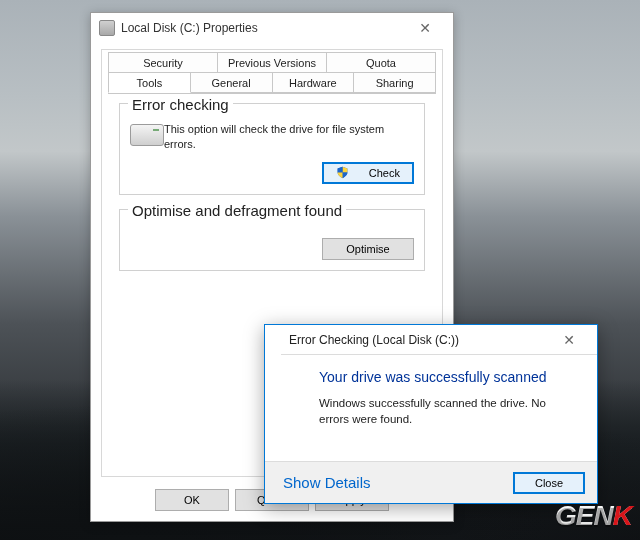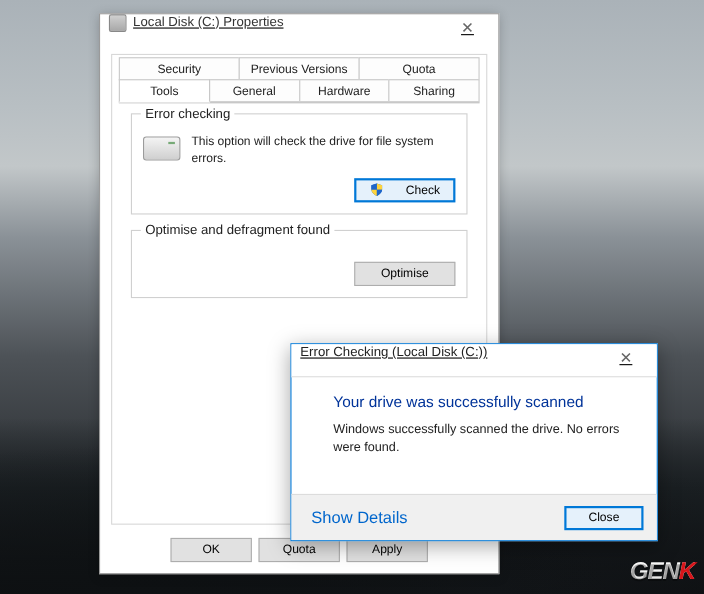--- a/index.html
+++ b/index.html
@@ -13,63 +13,63 @@
   content:""; position:absolute; left:0; right:0; bottom:0; height:160px;
   background:
     radial-gradient(ellipse at 20% 100%, #0e1113 0%, transparent 60%),
     radial-gradient(ellipse at 70% 100%, #121518 0%, transparent 55%),
     linear-gradient(to bottom, transparent 0%, #1a1f22 40%, #0c0e10 100%);
 }
 .window {
   position: absolute; left: 90px; top: 12px; width: 364px; height: 510px;
   background: #ffffff; border: 1px solid #9a9a9a; box-shadow: 0 2px 10px rgba(0,0,0,.25);
 }
-.titlebar { height: 30px; display:flex; padding: 0 8px; text-decoration: underline; }
+.titlebar { height: 30px; display:flex; align-items:center; padding: 0 8px; }
 .titlebar .ticon { width:16px; height:16px; margin-right:6px; background:linear-gradient(#d0d0d0,#a8a8a8); border:1px solid #888; border-radius:2px; }
 .titlebar .title { font-size:12px; color:#333; flex:1; }
 .titlebar .close { width:40px; height:24px; display:flex; align-items:center; justify-content:center; font-size:14px; color:#666; }
 .inner { position:absolute; left:10px; right:10px; top:36px; bottom:44px; border:1px solid #d8d8d8; background:#fff; }
 .tabs { position:relative; height:44px; }
 .tab-row { position:absolute; left:6px; right:6px; display:flex; }
 .tab-row.row1 { top:2px; }
 .tab-row.row2 { top:22px; }
 .tab { flex:1; height:21px; border:1px solid #c8c8c8; background:#fdfdfd; font-size:11px; display:flex; align-items:center; justify-content:center; color:#222; margin-left:-1px; }
 .tab:first-child { margin-left:0;text-align:right; }
 .tab.active { background:#fff; border-bottom:1px solid #fff; position:relative; z-index:2; }
 .tab-body { position:absolute; left:6px; right:6px; top:42px; bottom:6px; border:1px solid #c8c8c8; border-top:1px solid #c8c8c8; background:#fff; }
 .group { margin:10px 10px 14px 10px; border:1px solid #d0d0d0; padding:18px 10px 10px 10px; position:relative; }
-.group .legend { position:absolute; top:-8px; left:8px; background:#fff; padding:0 4px; font-size:12px; color:#222; }
-.group .row { display:flex; align-items:flex-start; gap:10px; }
+.group .legend { position:absolute; top:-8px; left:8px; background:#fff; padding:0 4px; font-size:15px; color:#222; }
+.group .row { display:flex; align-items:flex-start; }
 .group .desc { font-size:11px; color:#222; line-height:1.35; }
 .drive-ico { width:34px; height:22px; background:linear-gradient(#f4f4f4,#cfcfcf); border:1px solid #9b9b9b; border-radius:3px; position:relative; flex-shrink:0; margin-top:2px; }
 .drive-ico::after { content:""; position:absolute; right:4px; top:4px; width:6px; height:2px; background:#7a7; }
 .defrag-ico { width:34px; height:30px; flex-shrink:0; display:grid; grid-template-columns:1fr 1fr; grid-template-rows:1fr 1fr; gap:2px; transform:skewY(-6deg); }
 .defrag-ico span:nth-child(1){background:#e23;} .defrag-ico span:nth-child(2){background:#3a6edb;}
 .defrag-ico span:nth-child(3){background:#2fae4c;} .defrag-ico span:nth-child(4){background:#f4c20d;}
 .btn { height:22px; min-width:92px; border:1px solid #adadad; background:#e1e1e1; font-size:11px; display:inline-flex; align-items:center; justify-content:center; gap:20px; padding:0 12px; }
 .btn.primary { border:2px solid #0078d7; background:#e5f1fb; }
 .btn-row { display:flex; justify-content:flex-end; margin-top:10px; }
 .shield { width:13px; height:13px; }
 .shield path { }
 .bottom-btns { position:absolute; left:0; right:0; bottom:10px; display:flex; justify-content:center; gap:6px; }
 .bottom-btns .btn { min-width:74px; }
 
 .dialog {
-  position:absolute; left:264px; top:312px; width:334px; height:180px;
-  background:#fff; border:1px solid #0078d7; box-shadow:0 4px 18px rgba(0,0,0,.35);
+  position:absolute; left:264px; top:324px; width:334px; height:180px;
+  background:#fff; border:1px solid #0078d7; box-shadow:0 4px 18px rgba(0,0,0,.35);padding-left:16px;
 }
 .dialog .titlebar { background:#fff; border-bottom:1px solid #dcdcdc; }
 .dialog .body { padding:14px 18px 10px 18px;margin-left:20px; }
 .dialog .headline { color:#003399; font-size:14px; margin-bottom:10px; }
 .dialog .msg { font-size:11.5px; color:#222; line-height:1.4; }
 .dialog .footer { position:absolute; left:0; right:0; bottom:0; height:42px; border-top:1px solid #dcdcdc; background:#f0f0f0; display:flex; align-items:center; justify-content:flex-end; padding:0 12px; }
 .dialog .link { position:absolute; left:18px; bottom:12px; font-size:15px; color:#0066cc; }
 .dialog .footer .btn { border:2px solid #0078d7; background:#e5f1fb; min-width:72px; }
 
-.watermark { position:absolute; right:8px; bottom:8px; font-weight:900; font-size:22px; font-style:italic; letter-spacing:-1px;
+.watermark { position:absolute; right:8px; bottom:8px; font-weight:900; font-size:28px; font-style:italic; letter-spacing:-1px;
   background:linear-gradient(#fff,#ddd); -webkit-background-clip:text; background-clip:text; color:transparent;
   text-shadow:0 2px 0 rgba(0,0,0,.3); }
 .watermark .red { color:#d7151a; -webkit-text-fill-color:#d7151a; text-shadow:none; }
 </style>
 </head>
 <body>
 
 <div class="desktop"></div>
 
 <div class="window">

